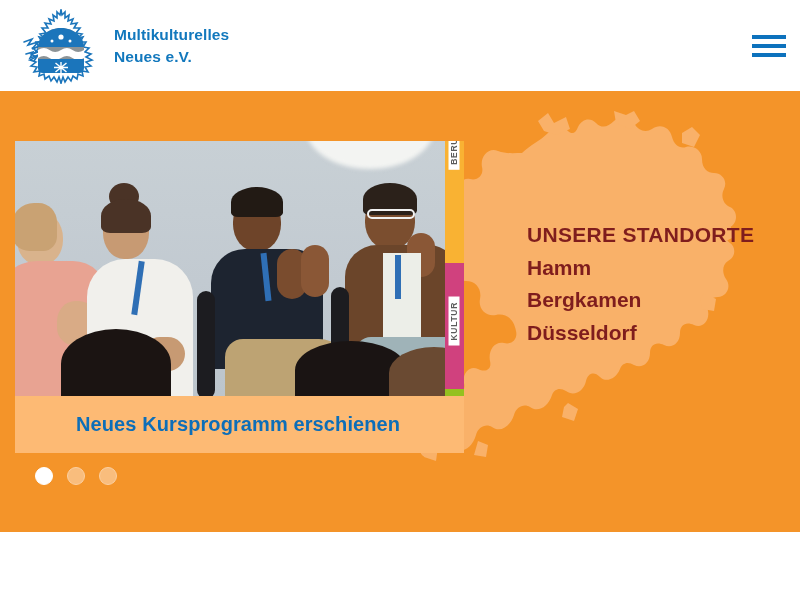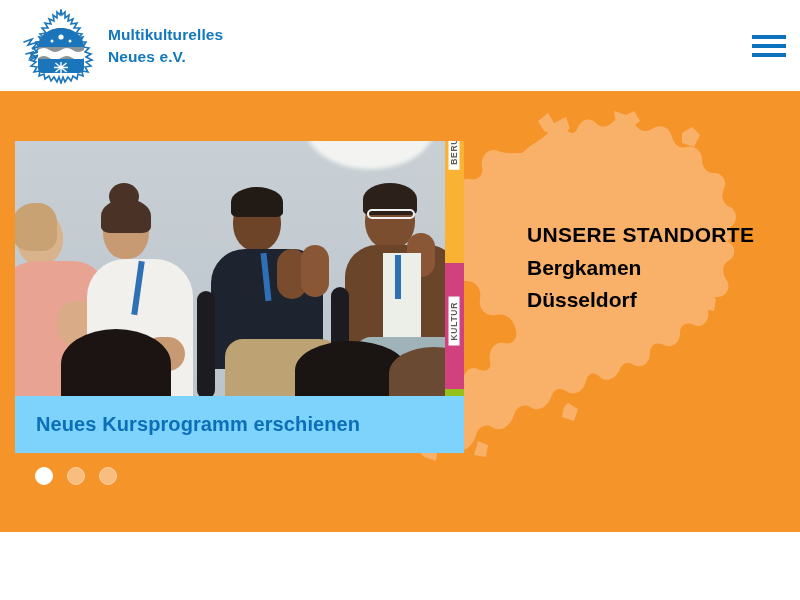--- a/index.html
+++ b/index.html
@@ -12,21 +12,21 @@
   .page { position:relative; width:800px; height:600px; background:#ffffff; }
 
   
   .header {
     position:absolute; top:0; left:0; width:800px; height:91px;
     background:#ffffff; display:flex; align-items:center;
   }
   .brand { display:flex; align-items:center; padding-left:18px; }
   .logo-mark { width:86px; height:80px; flex:0 0 86px; }
   .brand-text {
-    margin-left:4px;
+    margin-left:10px;
     color:#1278bd;
     font-size:15.5px; font-weight:bold; line-height:1.38;
     letter-spacing:.1px;
   }
   .brand-text span { display:block; }
 
   .hamburger {
     position:absolute; right:14px; top:50%; transform:translateY(-50%);
     width:34px; height:26px; display:flex; flex-direction:column;
     justify-content:space-between; cursor:pointer; padding:2px 0;
@@ -37,21 +37,21 @@
   .hero {
     position:absolute; top:91px; left:0; width:800px; height:441px;
     background:#f49429; overflow:hidden;
   }
   .map-layer { position:absolute; top:0; left:0; width:800px; height:441px; }
   .map-layer svg { position:absolute; left:418px; top:20px; }
 
   
   .locations {
     position:absolute; left:527px; top:128px; width:260px;
-    color:#000000;
+    color:#7f1d1d;
   }
   .loc-heading {
     font-size:21px; font-weight:bold; letter-spacing:.3px;
     line-height:1.55; white-space:nowrap;
   }
   .loc-item {
     font-size:21px; font-weight:bold; line-height:1.55;
     white-space:nowrap;
   }
 
@@ -98,21 +98,21 @@
     background:#ffffff; color:#5b5b5b;
     font-size:8.5px; font-weight:bold; letter-spacing:.7px;
     writing-mode:vertical-rl; transform:rotate(180deg);
     padding:5px 1px; line-height:1;
   }
   .bar-beruf .bar-label { position:absolute; top:-14px; }
   .bar-kultur .bar-label { position:absolute; top:34px; }
 
   .card-caption {
     position:absolute; left:0; top:255px; width:449px; height:57px;
-    background:#7dd3fc; display:flex; align-items:center;
+    background:#fdba74; display:flex; align-items:center;padding-left:40px;
   }
   .card-title {
     padding-left:21px;
     color:#0d6eb8; font-size:20px; font-weight:bold; letter-spacing:.1px;
   }
 
   
   .dots {
     position:absolute; left:35px; top:376px;
     display:flex; gap:14px; align-items:center;
@@ -280,20 +280,21 @@
           <path d="M286 182 l12 6 l-2 12 l-12 -2 l-2 -10 Z"></path>
           <path d="M150 292 l10 6 l-4 12 l-12 -4 l2 -10 Z"></path>
           <path d="M60 330 l10 4 l-2 12 l-12 -2 Z"></path>
           <path d="M10 334 l10 2 l-2 14 l-12 -4 Z"></path>
         </g>
       </svg>
     </div>
 
     <div class="locations">
       <div class="loc-heading">UNSERE STANDORTE</div>
+      <div class="loc-item">Hamm</div>
       <div class="loc-item">Bergkamen</div>
       <div class="loc-item">Düsseldorf</div>
     </div>
 
     <div class="card">
       <div class="card-photo">
         <div class="ph-wall"></div>
         <div class="ph-light"></div>
 
         <div class="ph-head" style="left:2px; top:70px; width:46px; height:54px; background:#d9b38c;"></div>

